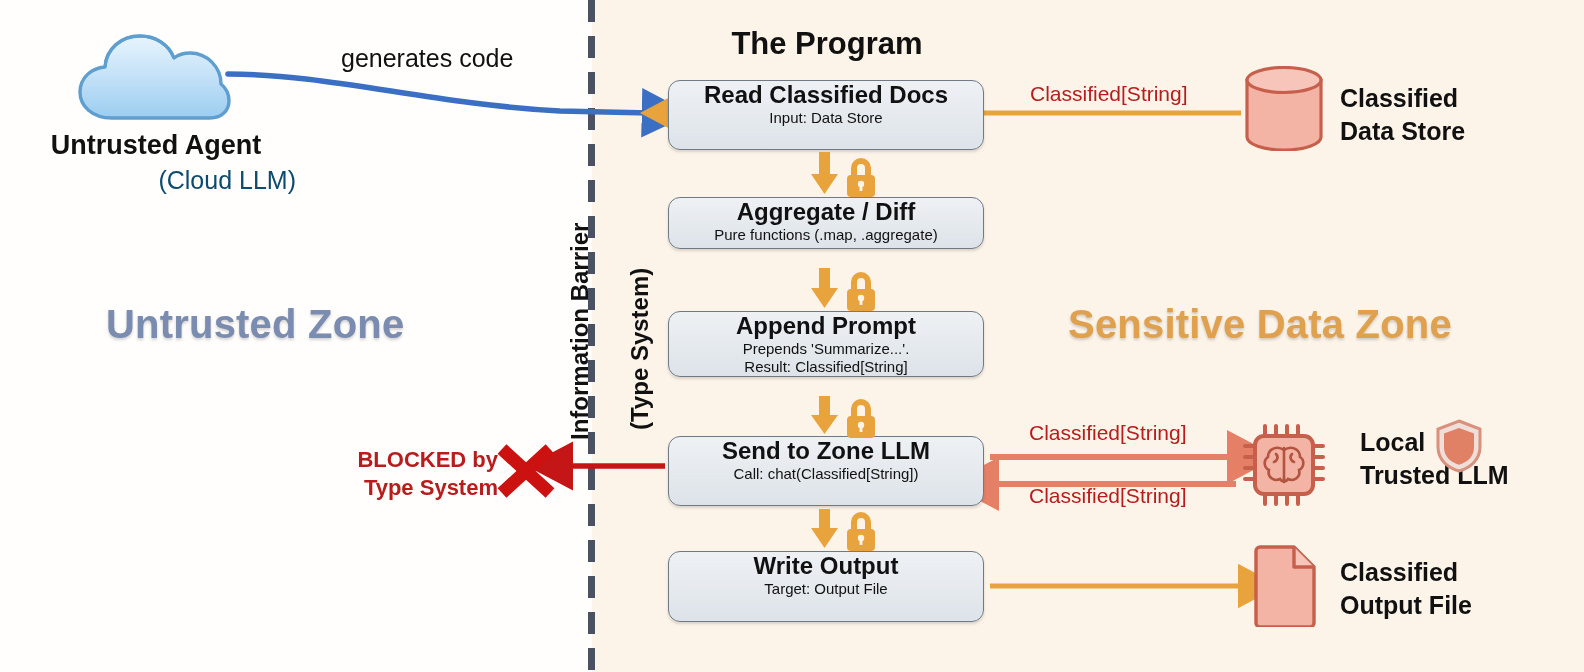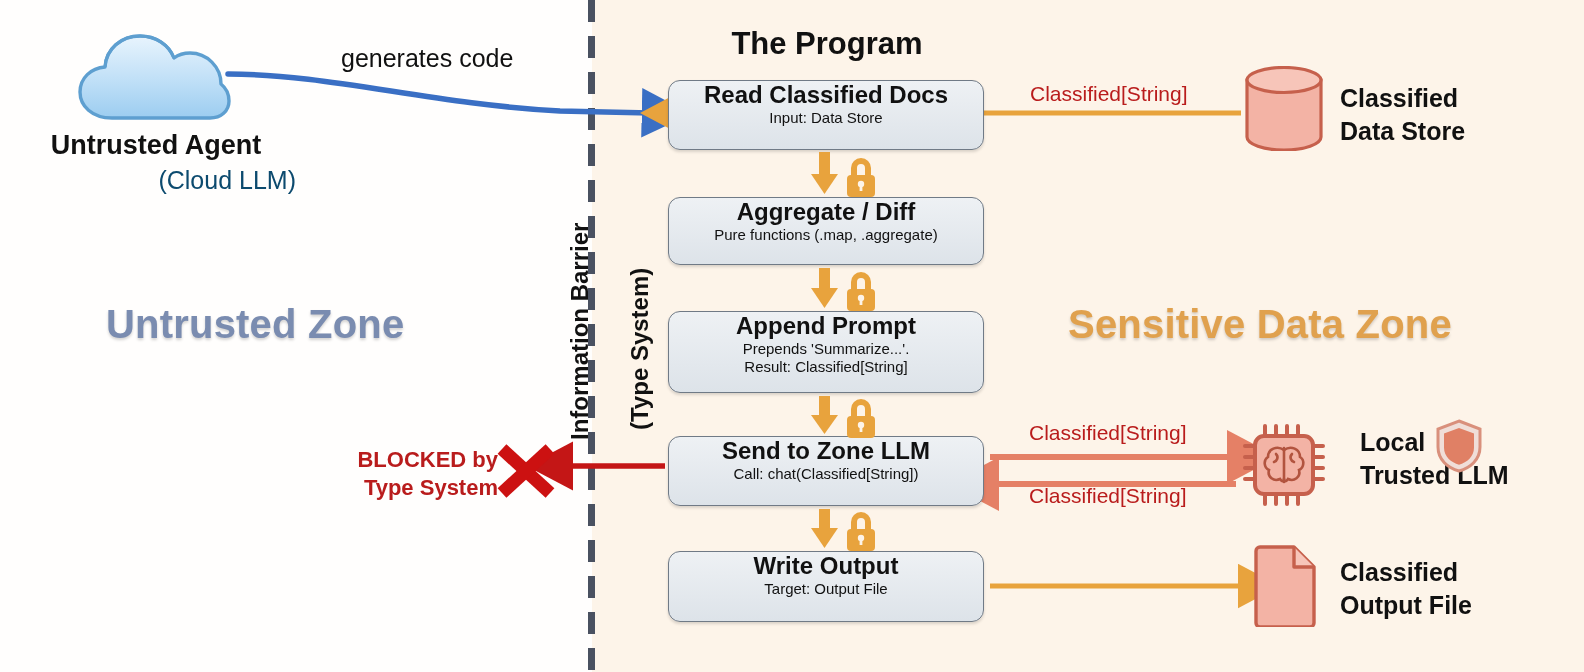--- a/index.html
+++ b/index.html
@@ -63,22 +63,22 @@
     border:1.6px solid #707a86;border-radius:12px;
     background:linear-gradient(to bottom,#eef1f4 0%,#dde3e9 100%);
     box-shadow:0 2px 3px rgba(0,0,0,.14);
     display:flex;flex-direction:column;align-items:center;
     box-sizing:border-box;
   }
   .pbox .t{font-size:24px;font-weight:bold;color:#111;line-height:1.16;text-align:center;}
   .pbox .s{font-size:15px;color:#111;line-height:1.2;text-align:center;}
 
   #box-read{top:80px;height:70px;}
-  #box-agg{top:197px;height:68px;}
-  #box-append{top:311px;height:82px;}
+  #box-agg{top:197px;height:52px;}
+  #box-append{top:311px;height:66px;}
   #box-send{top:436px;height:70px;}
   #box-write{top:551px;height:71px;}
 
   
   #datastore{position:absolute;left:1243px;top:66px;width:82px;height:85px;}
   #datastore-label{position:absolute;left:1340px;top:82px;font-size:25px;font-weight:bold;color:#111;line-height:1.3;}
 
   #chip{position:absolute;left:1243px;top:424px;width:82px;height:82px;}
   #chip-label{position:absolute;left:1340px;top:426px;font-size:25px;font-weight:bold;color:#111;line-height:1.3;margin-left:20px;}
   #shield{position:absolute;left:1434px;top:418px;width:50px;height:56px;}

